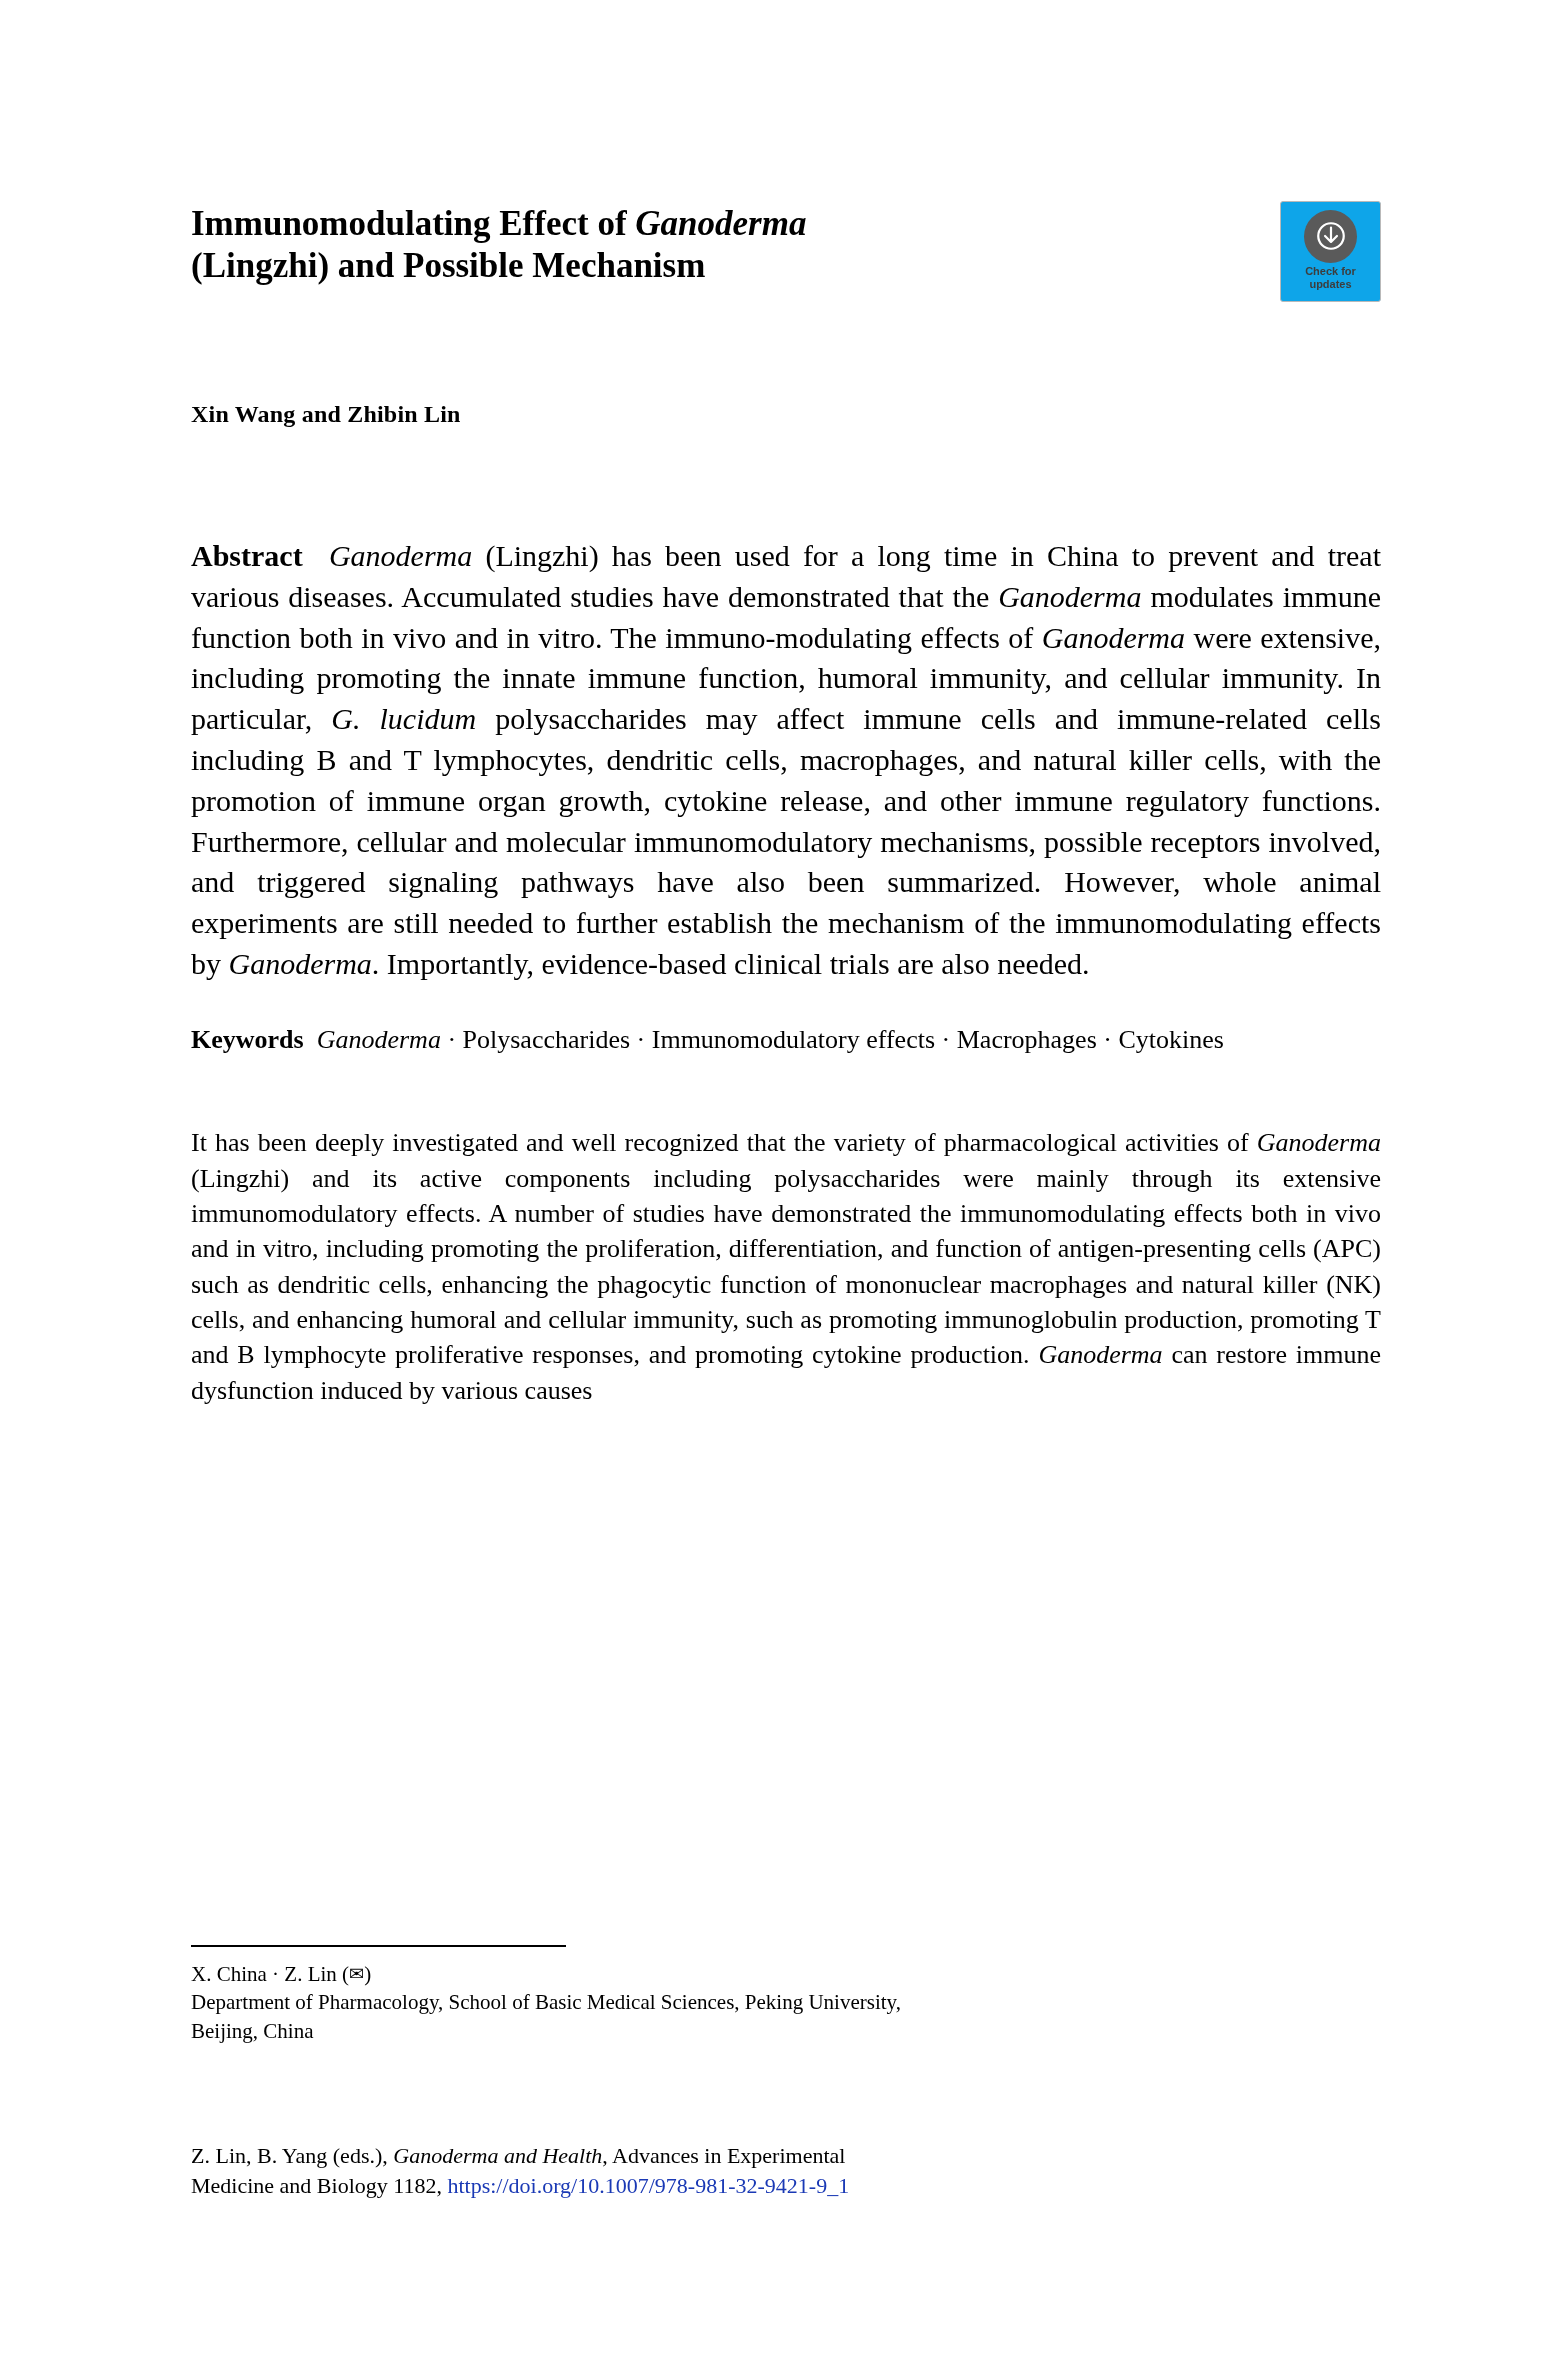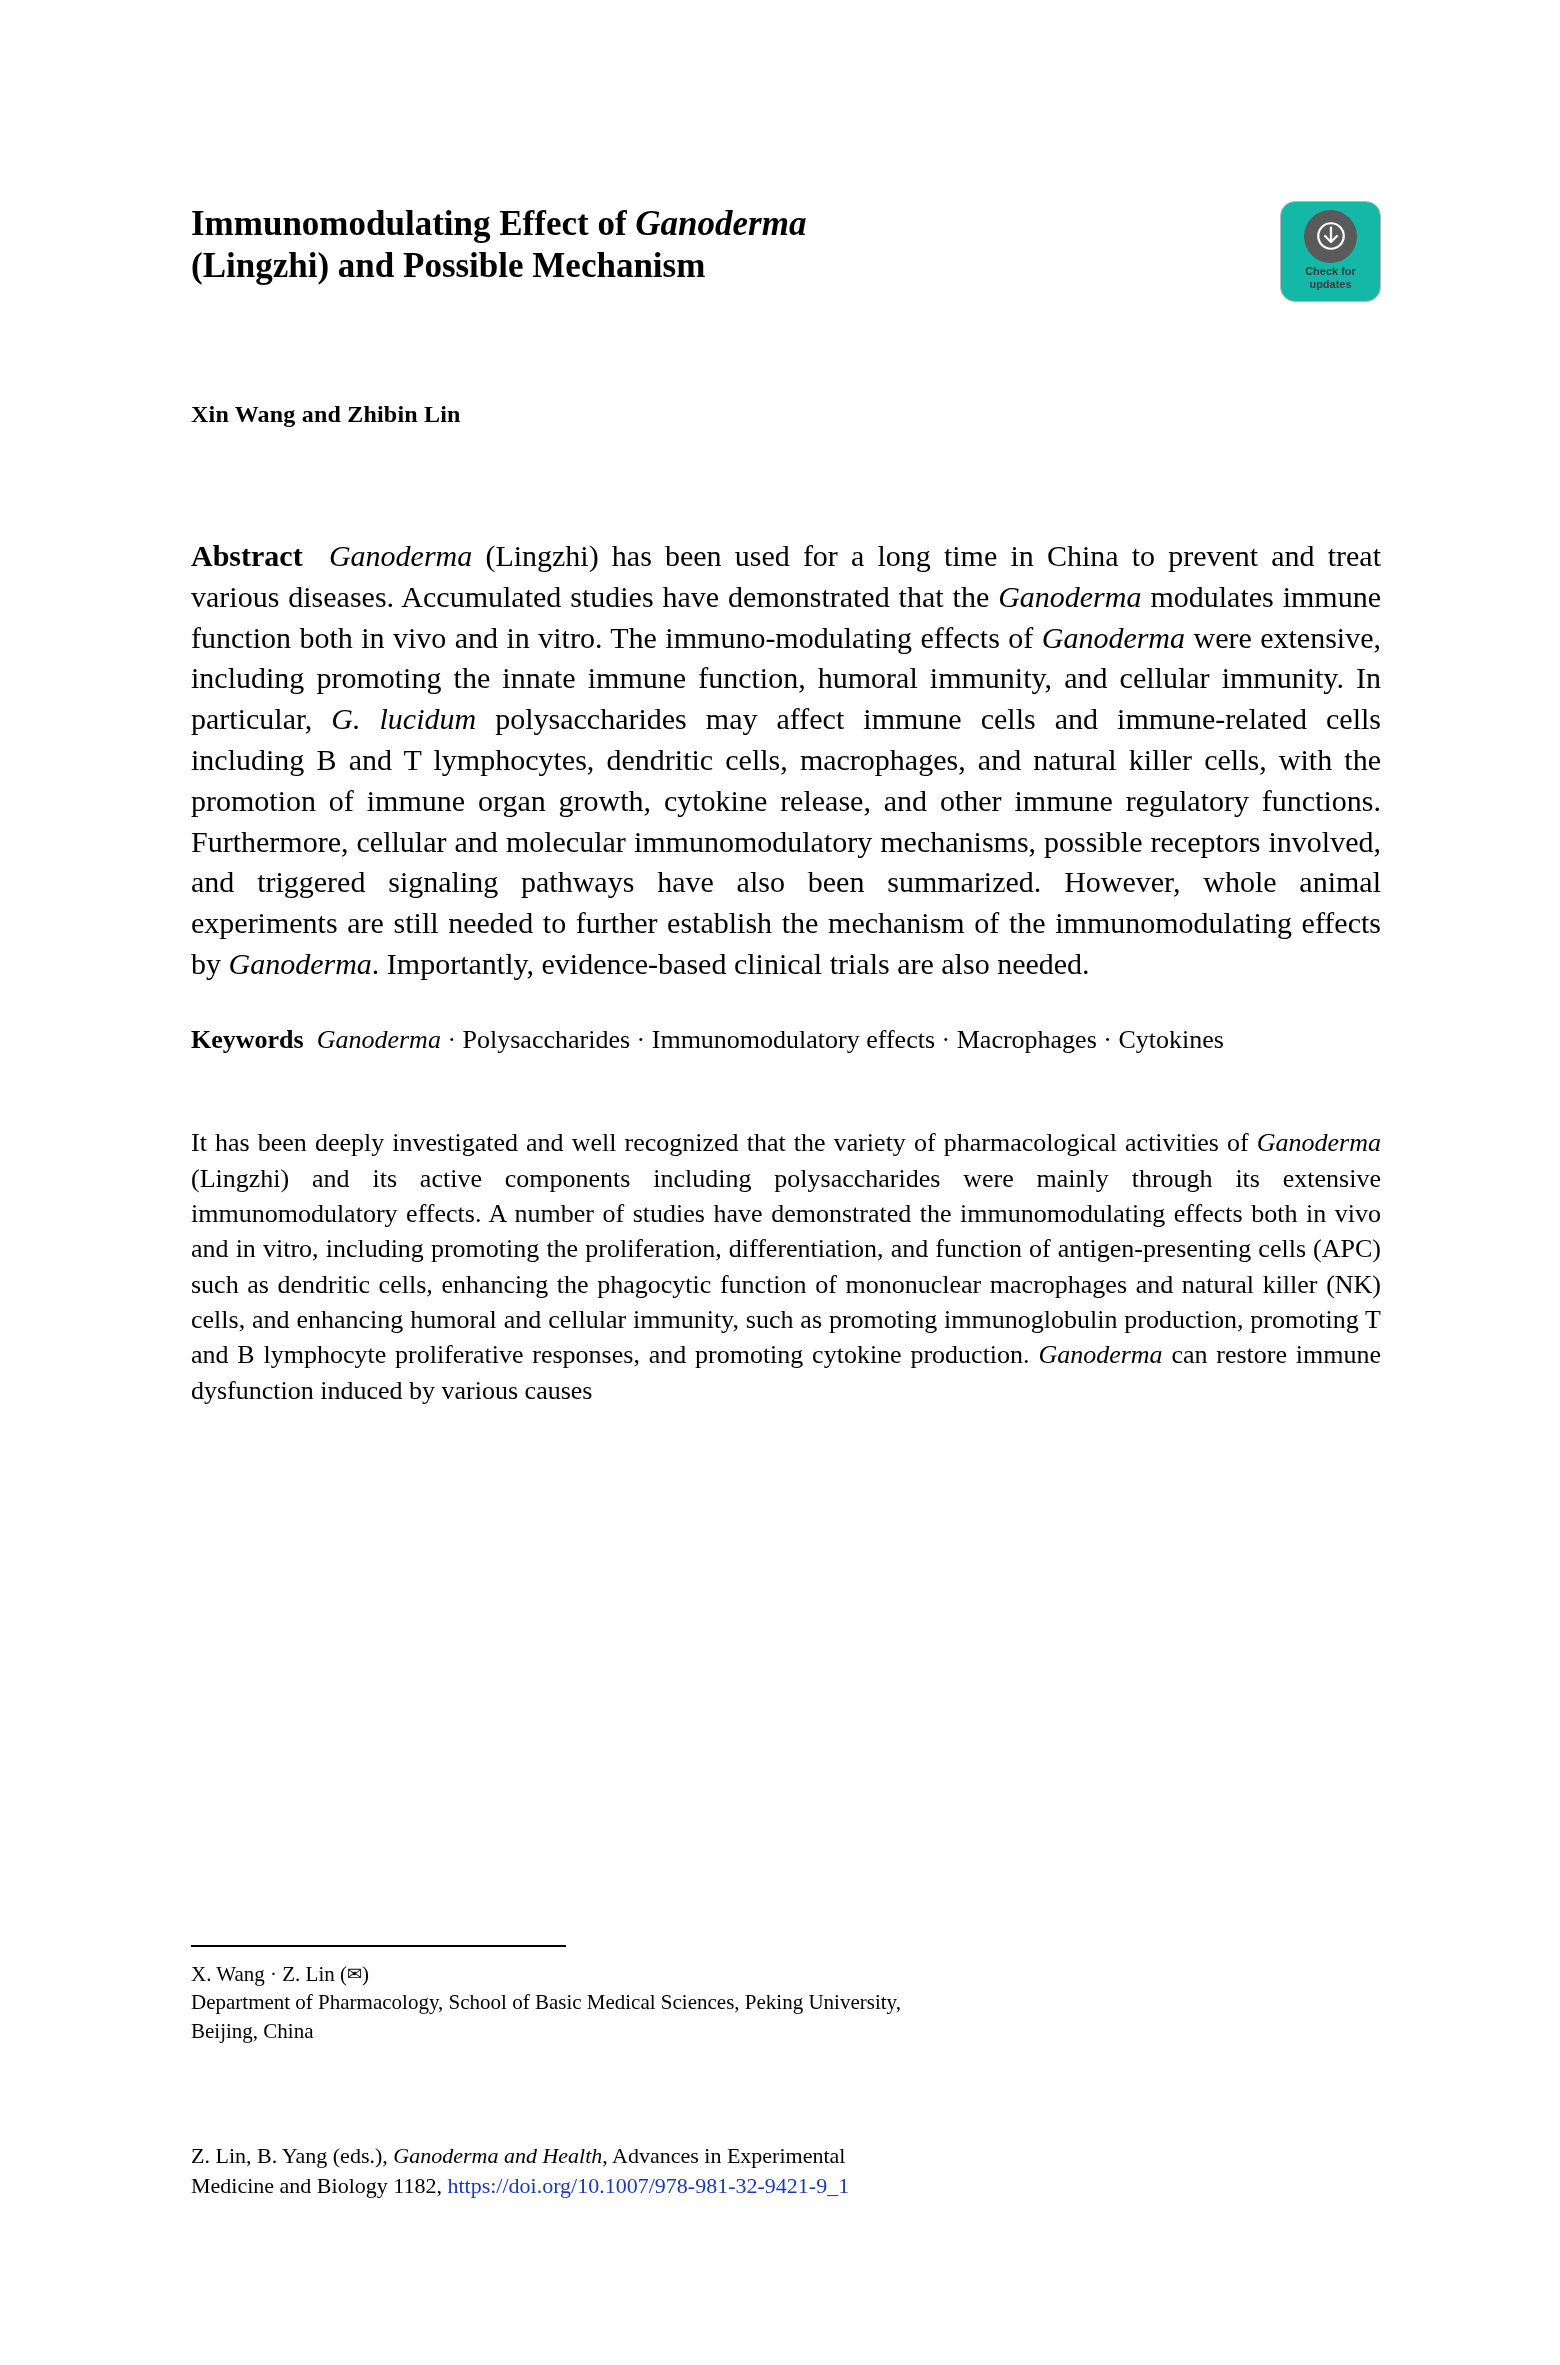--- a/index.html
+++ b/index.html
@@ -55,22 +55,22 @@
   }
 
   
   .badge {
     position: absolute;
     right: 0px;
     top: 0px;
     width: 101px;
     height: 101px;
     border: 0.9px solid #b9b9b9;
-    border-radius: 15px;
-    background: #14b8a6;
+    border-radius: 3px;
+    background: #0ea5e9;
     box-sizing: border-box;
     display: flex;
     flex-direction: column;
     align-items: center;
     justify-content: flex-start;
     padding-top: 7.7px;
   }
   .badge .circle {
     width: 53px;
     height: 53px;
@@ -191,21 +191,21 @@
     <div class="abstract"><span class="lead">Abstract</span>&nbsp;&nbsp;<span class="ital">Ganoderma</span><span> (Lingzhi) has been used for a long time in China to prevent and treat various diseases. Accumulated studies have demonstrated that the </span><span class="ital">Ganoderma</span><span> modulates immune function both in vivo and in vitro. The immuno-modulating effects of </span><span class="ital">Ganoderma</span><span> were extensive, including promoting the innate immune function, humoral immunity, and cellular immunity. In particular, </span><span class="ital">G. lucidum</span><span> polysaccharides may affect immune cells and immune-related cells including B and T lymphocytes, dendritic cells, macrophages, and natural killer cells, with the promotion of immune organ growth, cytokine release, and other immune regulatory functions. Furthermore, cellular and molecular immunomodulatory mechanisms, possible receptors involved, and triggered signaling pathways have also been summarized. However, whole animal experiments are still needed to further establish the mechanism of the immunomodulating effects by </span><span class="ital">Ganoderma</span><span>. Importantly, evidence-based clinical trials are also needed.</span></div>
 
     <div class="keywords"><span class="lead">Keywords</span>&nbsp;&nbsp;<span class="ital">Ganoderma</span><span> · </span><span>Polysaccharides</span><span> · </span><span>Immunomodulatory effects</span><span> · </span><span>Macrophages</span><span> · </span><span>Cytokines</span></div>
 
     <div class="body-text"><span>It has been deeply investigated and well recognized that the variety of pharmacological activities of </span><span class="ital">Ganoderma</span><span> (Lingzhi) and its active components including polysaccharides were mainly through its extensive immunomodulatory effects. A number of studies have demonstrated the immunomodulating effects both in vivo and in vitro, including promoting the proliferation, differentiation, and function of antigen-presenting cells (APC) such as dendritic cells, enhancing the phagocytic function of mononuclear macrophages and natural killer (NK) cells, and enhancing humoral and cellular immunity, such as promoting immunoglobulin production, promoting T and B lymphocyte proliferative responses, and promoting cytokine production. </span><span class="ital">Ganoderma</span><span> can restore immune dysfunction induced by various causes</span></div>
 
   </div>
 
   <div class="footnote">
     <div class="rule"></div>
-    <div class="line"><span>X. Wang · Z. Lin (</span><span class="mail-icon">✉</span><span>)</span></div>
+    <div class="line"><span>X. China · Z. Lin (</span><span class="mail-icon">✉</span><span>)</span></div>
     <div class="line">Department of Pharmacology, School of Basic Medical Sciences, Peking University,</div>
     <div class="line">Beijing, China</div>
   </div>
 
   <div class="copyright">
     <div><span>Z. Lin, B. Yang (eds.), </span><span class="ital">Ganoderma and Health</span><span>, Advances in Experimental</span></div>
     <div><span>Medicine and Biology 1182, </span><a class="link" href="#">https://doi.org/10.1007/978-981-32-9421-9_1</a></div>
   </div>
 
 </div>

